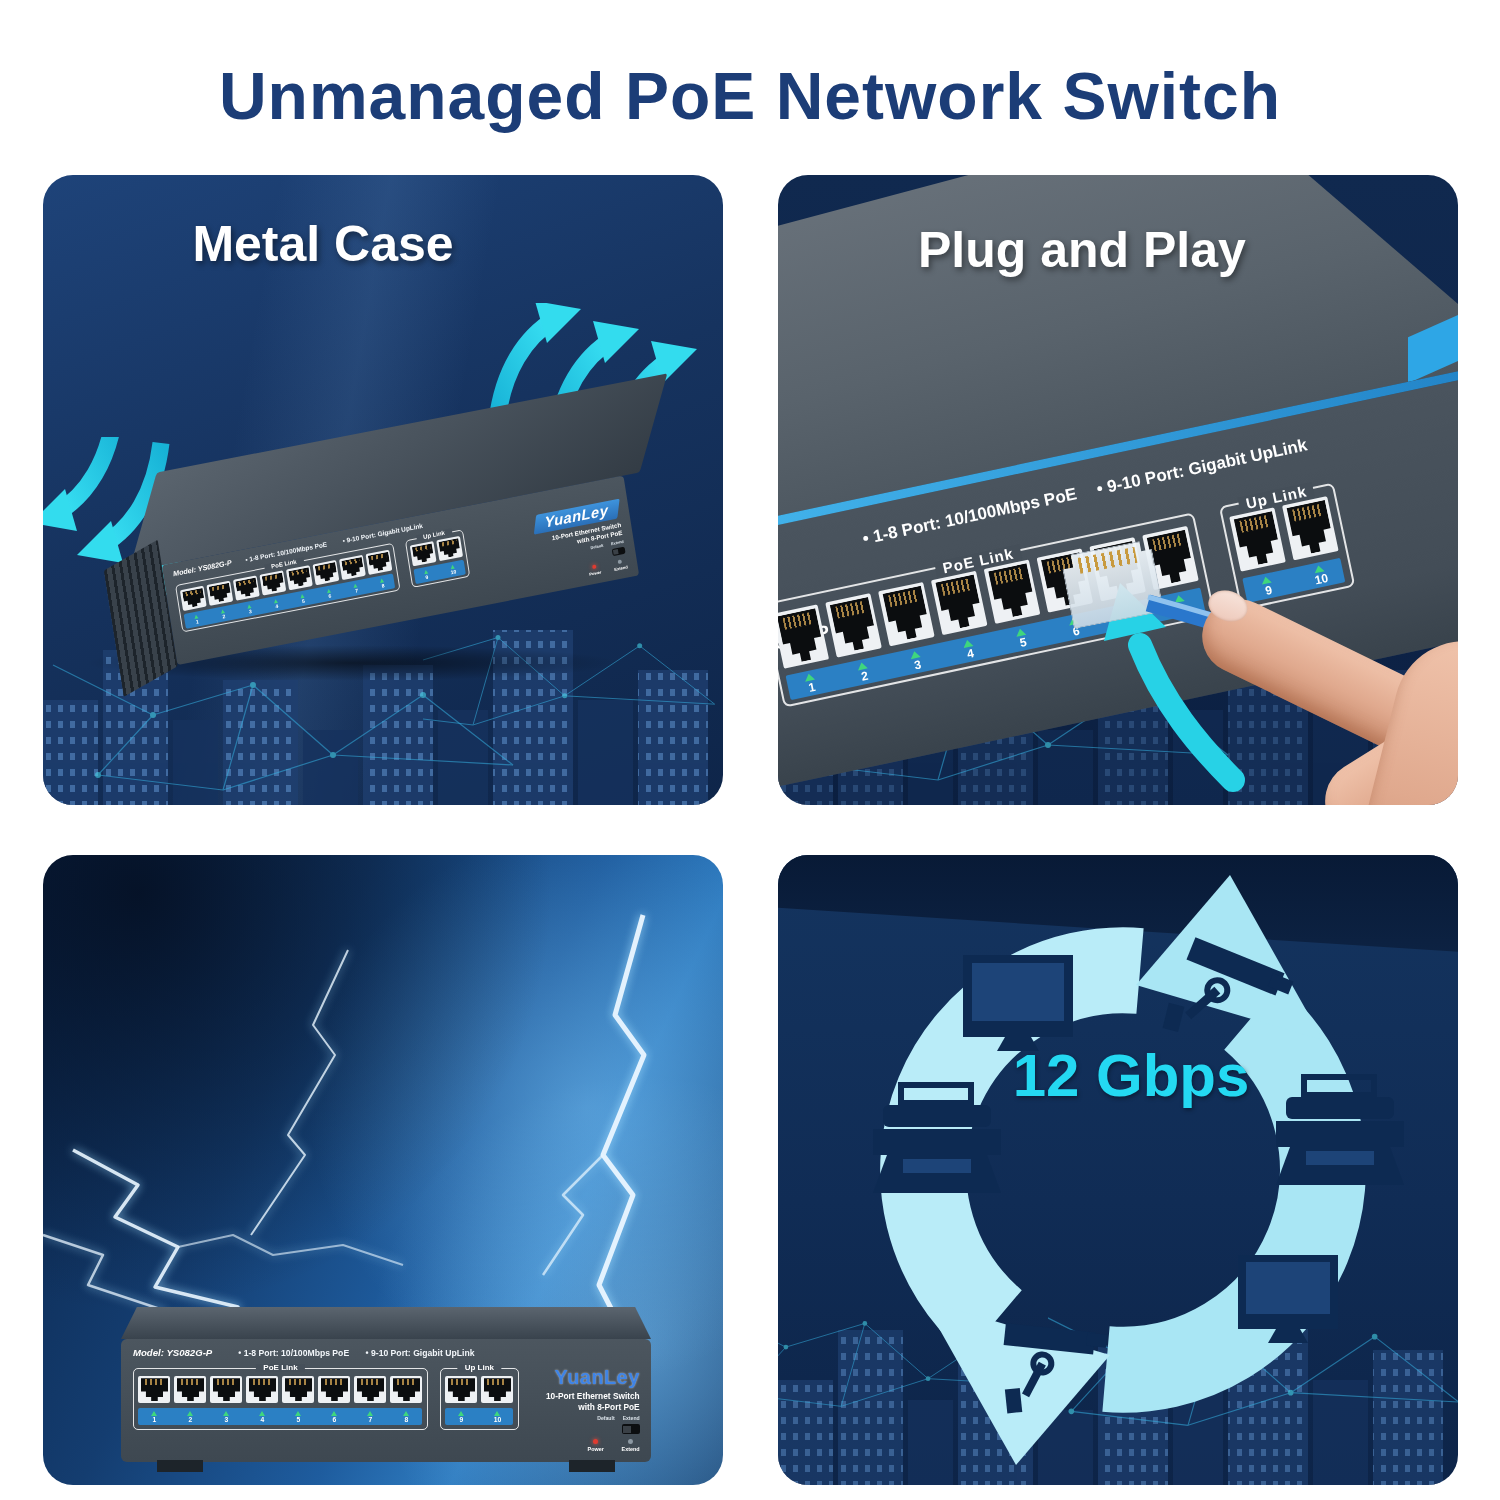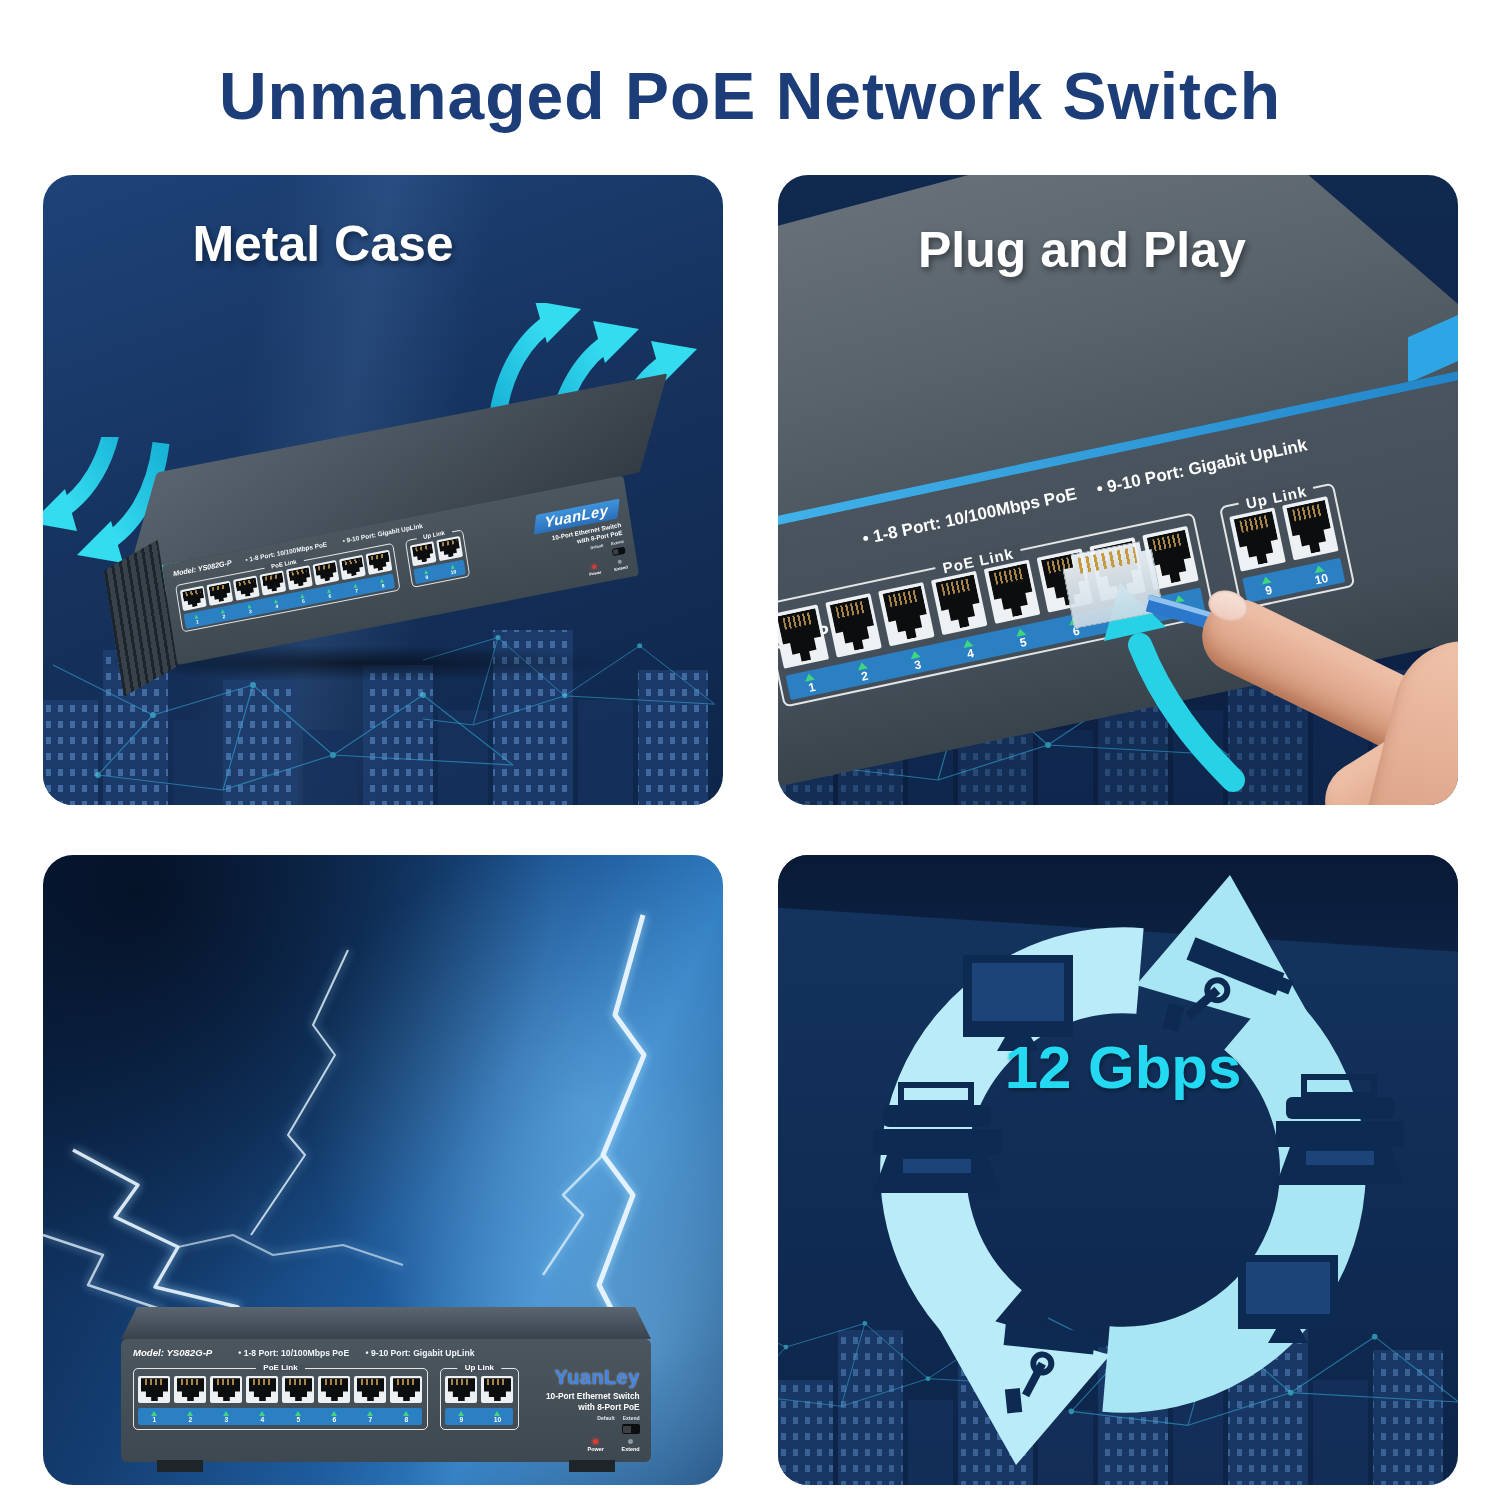--- a/index.html
+++ b/index.html
@@ -116,21 +116,21 @@
   .shield-label{position:absolute;left:0;top:100px;width:100%;text-align:center;color:#fff;
                 font-size:70px;font-weight:bold;text-shadow:2px 3px 8px rgba(10,40,80,.5);}
   .sw-p3{position:absolute;left:78px;top:452px;width:530px;}
   .topface{width:100%;height:32px;background:linear-gradient(180deg,#5b656f,#39434d);
            clip-path:polygon(3% 0,97% 0,100% 100%,0 100%);}
   .feet{position:absolute;bottom:-10px;width:46px;height:12px;background:#1d242a;}
   .sw-p3 .swface{--pw:32px;--pgap:4px;}
   
   .ceiling{position:absolute;top:0;left:0;width:100%;height:110px;background:linear-gradient(180deg,#081a36,#0d2344);
            clip-path:polygon(0 0,100% 0,100% 88%,0 48%);}
-  .cap-value{position:absolute;left:45px;top:178px;width:600px;text-align:center;margin:0;
+  .cap-value{position:absolute;left:45px;top:178px;width:600px;text-align:center;margin:8px;
              font-size:60px;font-weight:bold;color:#24d9f2;text-shadow:1px 2px 4px rgba(0,0,0,.4);}
   .cap-label{position:absolute;left:45px;top:252px;width:600px;text-align:center;margin:0;
              font-size:36px;font-weight:bold;color:#fff;text-shadow:1px 2px 4px rgba(0,0,0,.45);}
 </style>
 </head>
 <body>
 
 <svg width="0" height="0" style="position:absolute">
   <defs>
     <pattern id="winp" width="12" height="16" patternUnits="userSpaceOnUse">

